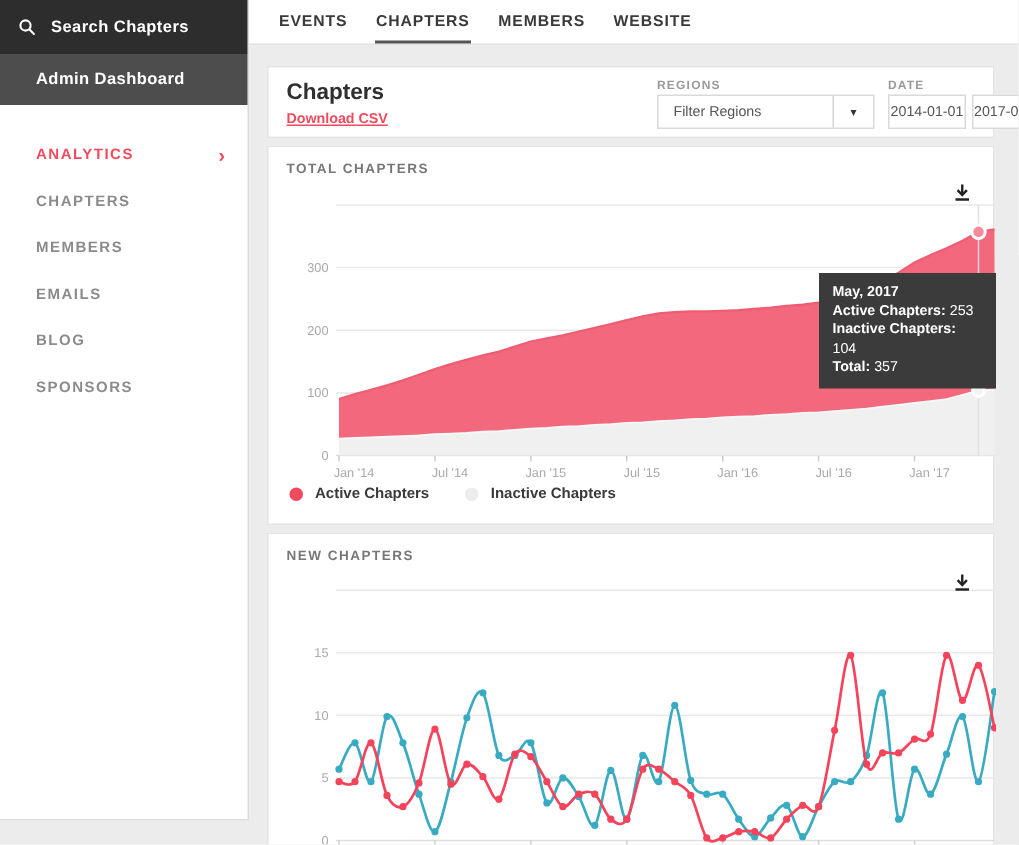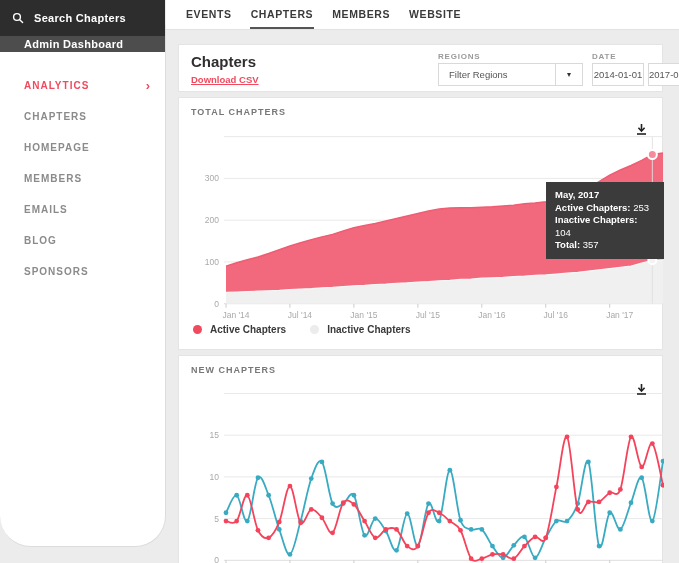--- a/index.html
+++ b/index.html
@@ -4,29 +4,29 @@
 <style>
   * { margin:0; padding:0; box-sizing:border-box; }
   html,body { font-family:"Liberation Sans", sans-serif; }
   #app {
     position:relative; width:679px; height:563px; overflow:hidden;
     background:#ececec;
   }
   
   .sidebar {
     position:absolute; left:0; top:0; width:166px; height:547px;
-    background:#ffffff; border-right:1px solid #dcdcdc; border-bottom:1px solid #dcdcdc;border-radius:31px;
+    background:#ffffff; border-right:1px solid #dcdcdc; border-bottom:1px solid #dcdcdc;
   }
   .search-bar {
     height:36px; background:#2d2d2d; color:#ffffff;
     display:flex; align-items:center; padding-left:12px; gap:10px;
     font-size:11px; font-weight:bold; letter-spacing:.3px; cursor:pointer;
   }
   .admin-bar {
-    height:16px; background:#4d4d4d; color:#ffffff;
+    height:34px; background:#4d4d4d; color:#ffffff;
     display:flex; align-items:center; padding-left:24px;
     font-size:11px; font-weight:bold; letter-spacing:.3px; cursor:pointer;
   }
   .menu { padding-top:18px; }
   .menu-item {
     height:31px; display:flex; align-items:center; padding:0 14px 0 24px;
     font-size:10px; font-weight:bold; letter-spacing:1px; color:#8b8b8b; cursor:pointer;
   }
   .menu-item.active { color:#f04a5e; }
   .menu-item .chev { margin-left:auto; color:#f04a5e; font-size:13px; font-weight:bold; line-height:10px; }
@@ -93,23 +93,20 @@
     <div class="admin-bar">
       <span>Admin Dashboard</span>
     </div>
     <div class="menu">
       <div class="menu-item active">
         <span>ANALYTICS</span>
         <span class="chev">›</span>
       </div>
       <div class="menu-item">
           <span>CHAPTERS</span>
-        </div>
-      <div class="menu-item">
-          <span>HOMEPAGE</span>
         </div>
       <div class="menu-item">
           <span>MEMBERS</span>
         </div>
       <div class="menu-item">
           <span>EMAILS</span>
         </div>
       <div class="menu-item">
           <span>BLOG</span>
         </div>

